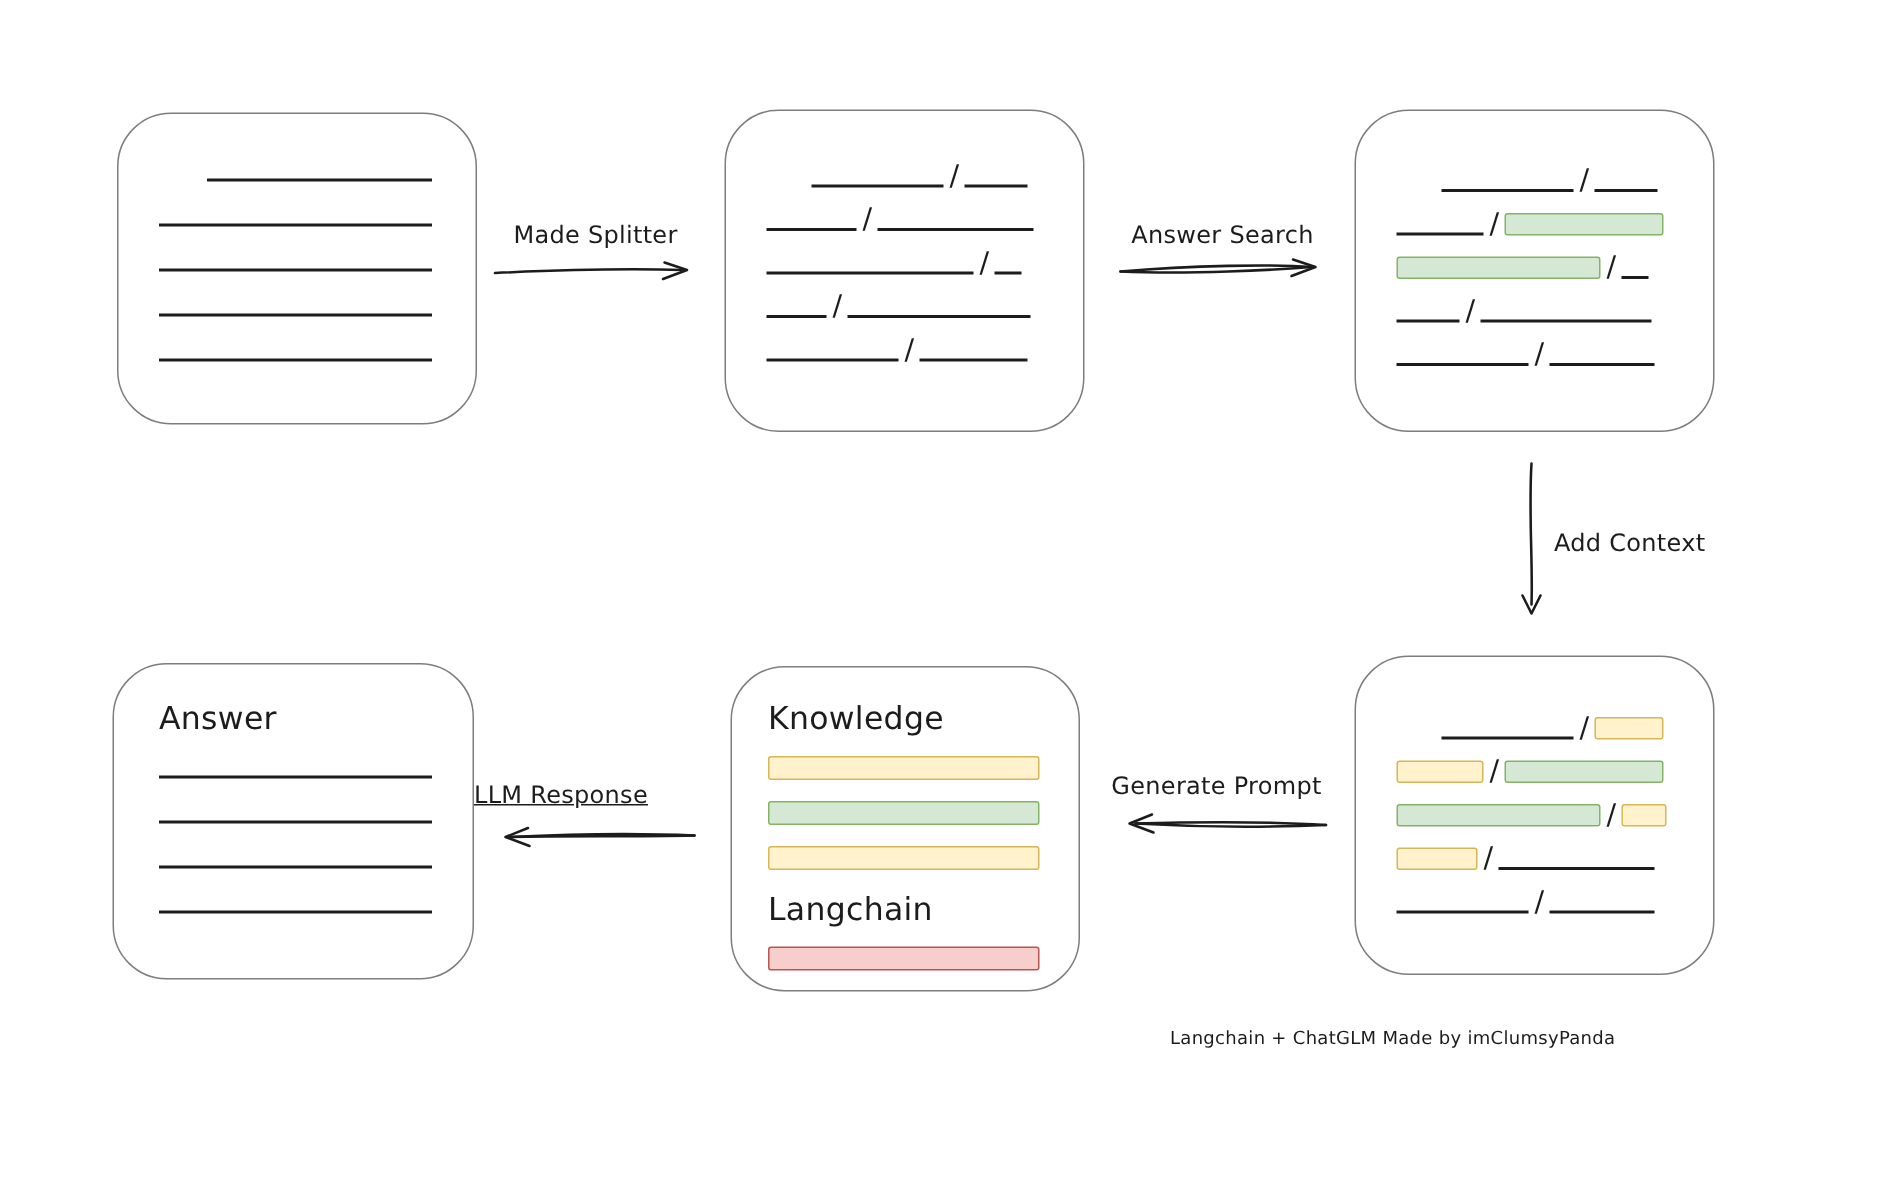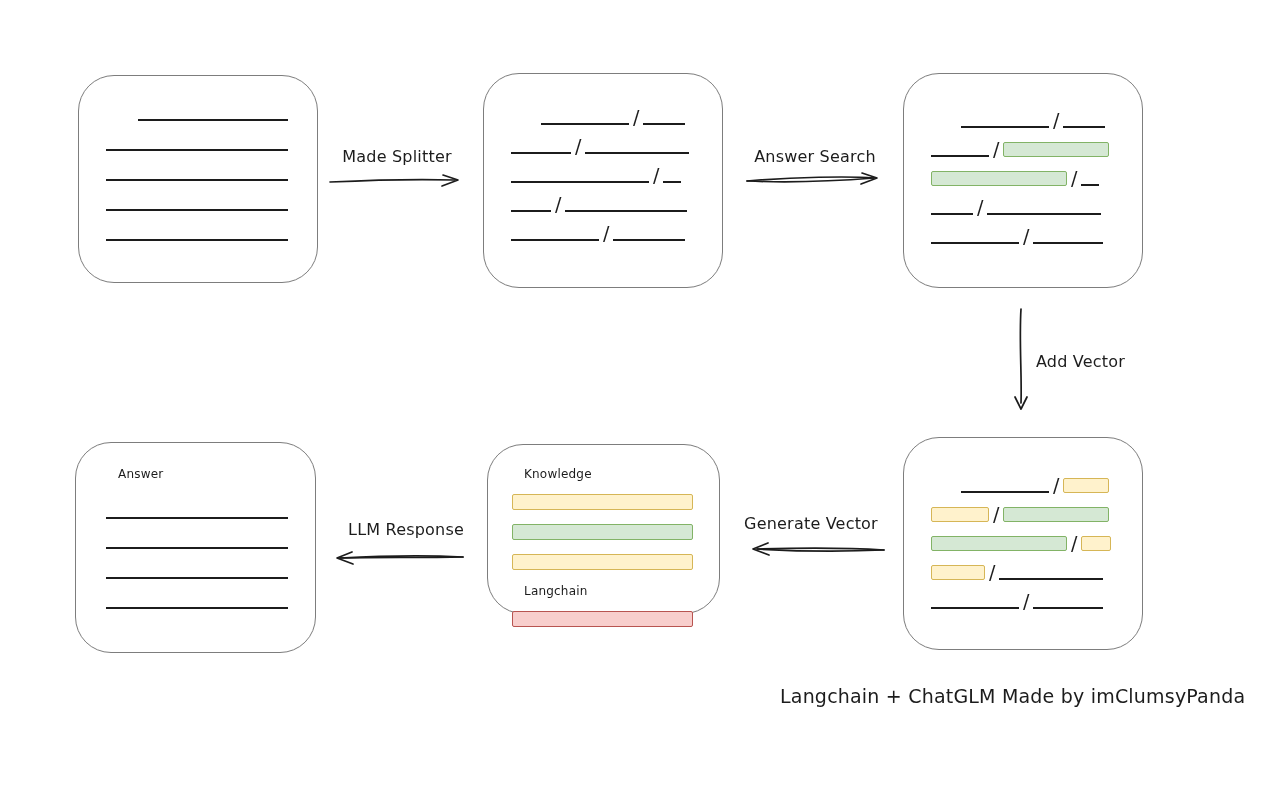--- a/index.html
+++ b/index.html
@@ -28,21 +28,21 @@
   .slash {
     font-size:19px; line-height:16px; margin:0 4px;
     color:var(--stroke, #1c1c1c); font-style:normal;
   }
   .chip { display:inline-block; height:15px; border-radius:2px; }
   .chip-green  { background:var(--green-fill,#d5e8d4);  border:1.5px solid var(--green-border,#82b366); }
   .chip-yellow { background:var(--yellow-fill,#fff2cc); border:1.5px solid var(--yellow-border,#d6b656); }
   .chip-red    { background:var(--red-fill,#f8cecc);    border:1.5px solid var(--red-border,#b85450); }
 
   
-  .node-label { font-size:12px; color:var(--stroke,#1c1c1c); letter-spacing:.2px;margin-left:12px; }
+  .node-label { font-size:21px; color:var(--stroke,#1c1c1c); letter-spacing:.2px; }
   .prompt-inner { position:absolute; left:24px; top:22px; right:27px; }
   .prompt-inner .node-label { margin-bottom:13px; }
   .bars .bar { width:181px; height:16px; border-radius:2px; margin-bottom:14px; }
   .bars { margin-bottom:2px; }
 
   
   .answer-label { position:absolute; left:30px; top:24px; }
   .answer-rows { left:30px; top:46px; }
 
   
@@ -52,21 +52,21 @@
     stroke-linecap:round; stroke-linejoin:round;
   }
   .arrow-label {
     position:absolute; font-size:16px; text-align:center;
     color:var(--stroke,#1c1c1c); letter-spacing:.2px; white-space:nowrap;
   }
   .arrow-label.left-align { text-align:left; }
 
   .caption {
     position:absolute; left:780px; top:685px;
-    font-size:19px; color:var(--stroke,#1c1c1c); letter-spacing:.2px; white-space:nowrap;text-align:right;
+    font-size:12px; color:var(--stroke,#1c1c1c); letter-spacing:.2px; white-space:nowrap;text-align:right;
   }
 </style>
 </head>
 <body>
 
 <div class="canvas">
 
   <div class="node" style="left:78px; top:75px; width:240px; height:208px;">
     <div class="rows rows-sparse" style="top:15px;">
         <div class="seg-row">
@@ -174,21 +174,21 @@
           <span class="line-seg" style="width: 104px;"></span>
         </div>
         <div class="seg-row">
           <span class="line-seg" style="width: 88px;"></span>
           <span class="slash">/</span>
           <span class="line-seg" style="width: 70px;"></span>
         </div>
       </div>
   </div>
 
-  <div class="node" style="left:487px; top:444px; width:233px; height:170px;">
+  <div class="node" style="left:487px; top:444px; width:233px; height:217px;">
     <div class="prompt-inner">
       <div class="node-label">Knowledge</div>
       <div class="bars">
           <div class="bar chip-yellow"></div>
           <div class="bar chip-green"></div>
           <div class="bar chip-yellow"></div>
         </div>
       <div class="node-label">Langchain</div>
       <div class="bars">
           <div class="bar chip-red"></div>
@@ -220,34 +220,34 @@
     <path d="M116,5 L131,10 L115,16"></path>
   </svg>
 
   <div class="arrow-label" style="left:740px; top:147px; width:150px;">Answer Search</div>
   <svg class="arrow" style="left:744px; top:168px;" width="144" height="22">
     <path d="M3,13 C 50,9 105,8 130,10"></path>
     <path d="M3,13 C 50,15 105,12 130,10"></path>
     <path d="M118,5 L133,10 L117,16"></path>
   </svg>
 
-  <div class="arrow-label left-align" style="left:1036px; top:352px; width:120px;">Add Vector</div>
+  <div class="arrow-label left-align" style="left:1036px; top:352px; width:120px;">Add Context</div>
   <svg class="arrow" style="left:1008px; top:306px;" width="26" height="112">
     <path d="M13,3 C 11,35 14,70 13,97"></path>
     <path d="M7,91 L13,103 L19,91"></path>
   </svg>
 
-  <div class="arrow-label" style="left:733px; top:514px; width:156px;">Generate Vector</div>
+  <div class="arrow-label" style="left:733px; top:514px; width:156px;">Generate Prompt</div>
   <svg class="arrow" style="left:737px; top:540px;" width="150" height="20">
     <path d="M147,10 C 100,7 55,8 20,9"></path>
     <path d="M147,10 C 100,12 55,11 20,9"></path>
     <path d="M31,3 L16,9 L32,15"></path>
   </svg>
 
-  <div class="arrow-label" style="left:332px; top:520px; width:148px;">LLM Response</div>
+  <div class="arrow-label" style="left:300px; top:520px; width:148px;text-decoration:underline;">LLM Response</div>
   <svg class="arrow" style="left:320px; top:548px;" width="146" height="20">
     <path d="M143,9 C 100,7 60,8 20,10"></path>
     <path d="M143,9 C 100,10 60,9 20,10"></path>
     <path d="M32,4 L17,10 L33,16"></path>
   </svg>
 
   <div class="caption">Langchain + ChatGLM Made by imClumsyPanda</div>
 
 </div>
 

